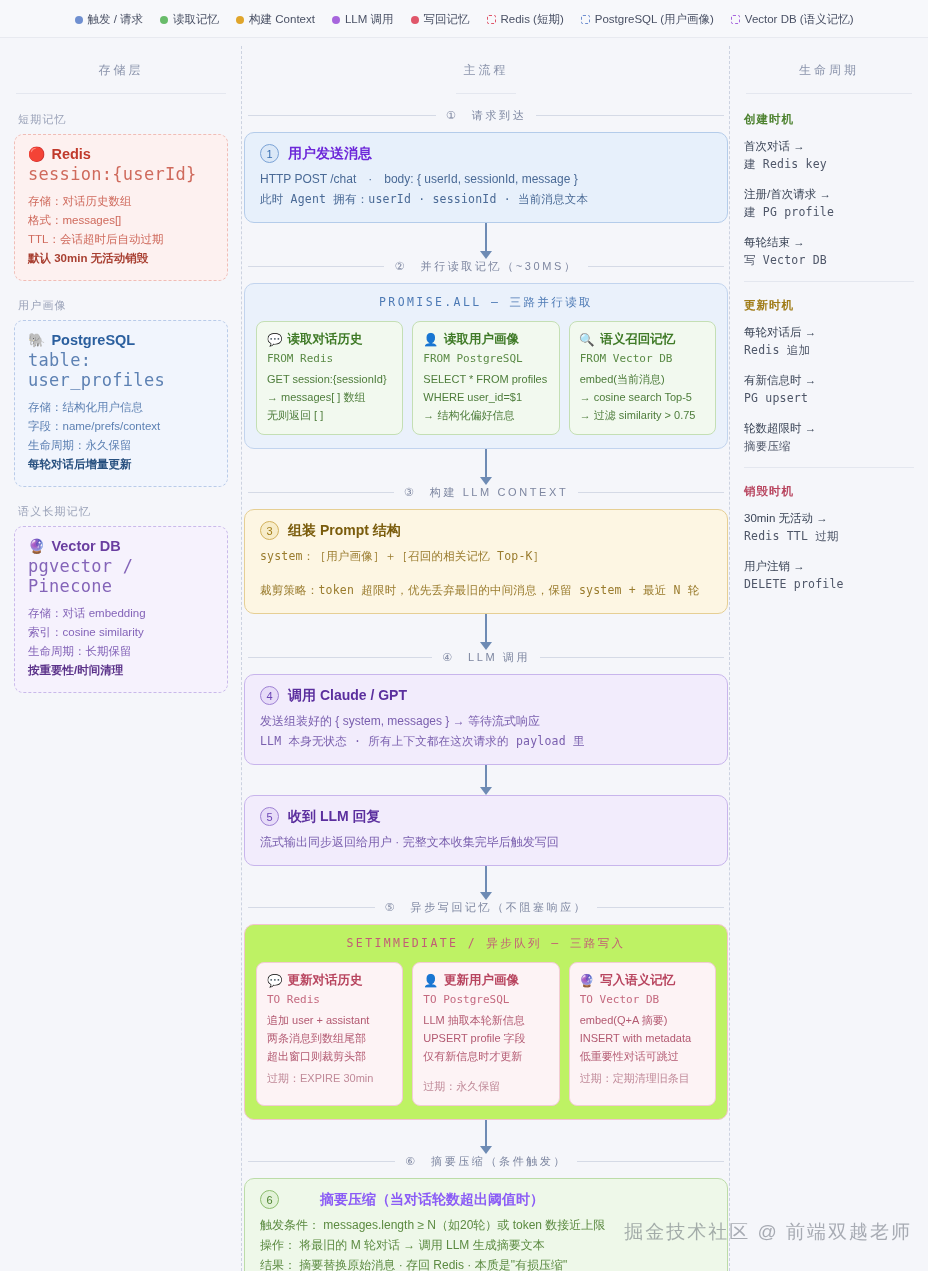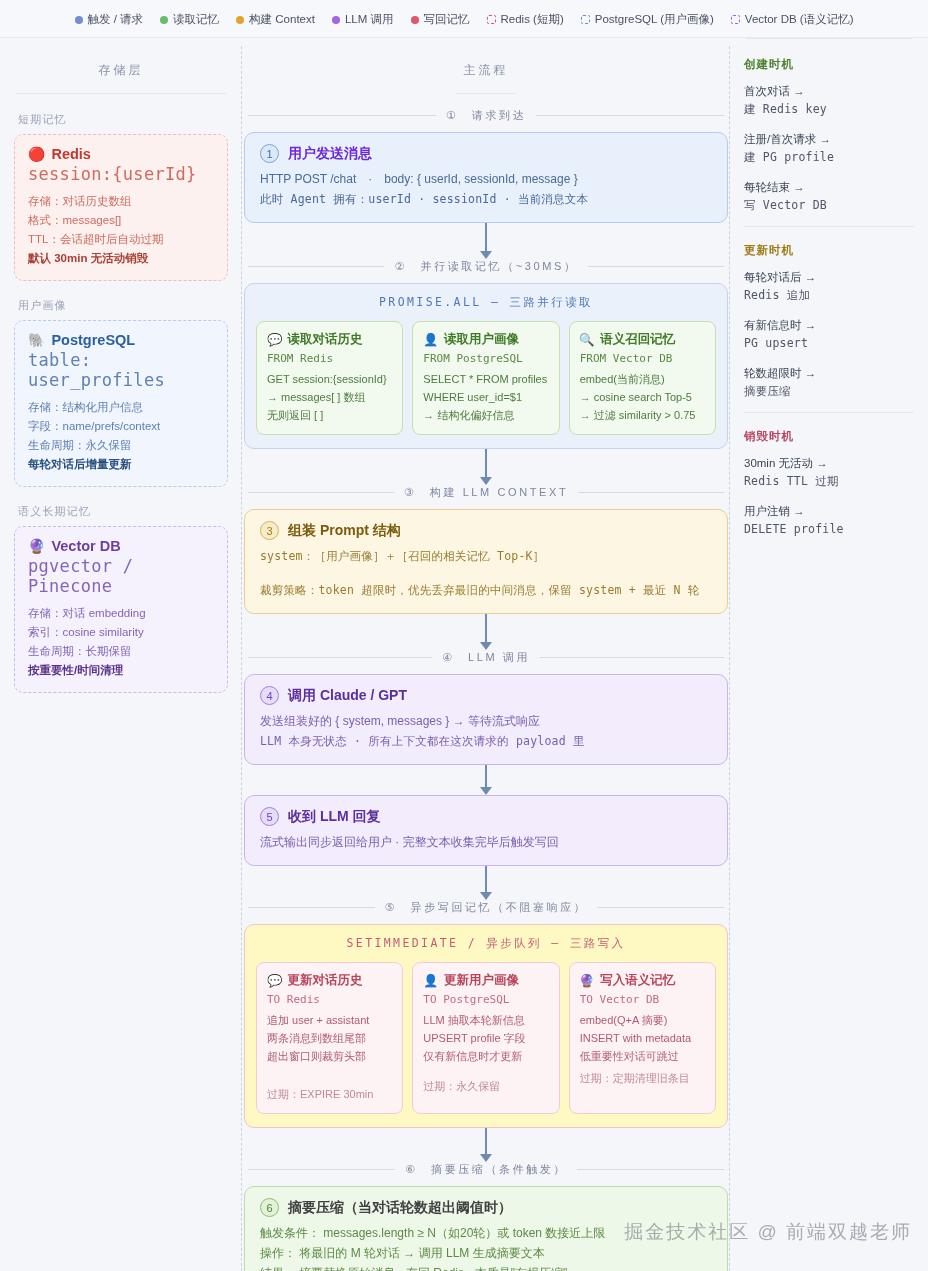--- a/index.html
+++ b/index.html
@@ -106,37 +106,37 @@
   .s-amber .step-title { color:#7a5c0c; }
   .s-amber .step-line { color:#9a7c2e; }
 
   .s-purple { background:#f2ecfc; border-color:#c8b5ec; }
   .s-purple .step-num { border-color:#9f82d4; color:#6b46b5; background:#e7dcf8; }
   .s-purple .step-title { color:#5b2f9e; }
   .s-purple .step-line { color:#7a5fae; }
 
   .s-green { background:#eef8e9; border-color:#bcdca8; }
   .s-green .step-num { border-color:#8cbd6e; color:#4d8230; background:#e2f2d8; }
-  .s-green .step-title { color:#404040; }
+  .s-green .step-title { color:#8b5cf6;margin-left:32px; }
   .s-green .step-line { color:#5b8a40; }
 
   .arrow { display:flex; justify-content:center; }
   .arrow svg { display:block; }
 
   
   .group {
     border:1px solid; border-radius: 10px; padding: 11px 11px 13px;
   }
   .group-title {
     text-align:center; font-size: 11.5px; letter-spacing: 2.4px;
     margin-bottom: 11px;
   }
   .g-blue { background:#eaf1fb; border-color:#c2d4ee; }
   .g-blue .group-title { color:#4d7ab5; }
-  .g-pink { background:#fef9c3; border-color:#f3c3cd; }
+  .g-pink { background:#bef264; border-color:#f3c3cd; }
   .g-pink .group-title { color:#c25d76; }
 
   .triple { display:flex; gap: 9px; }
   .tcard { flex:1; border:1px solid; border-radius: 8px; padding: 9px 10px 10px; }
   .t-green { background:#f2f9ef; border-color:#c4dfb4; }
   .t-pink  { background:#fdf3f5; border-color:#f2ccd4; }
   .tc-head { display:flex; align-items:center; gap:5px; font-size:12.5px; font-weight:bold; margin-bottom:4px; }
   .t-green .tc-head { color:#3f7a27; }
   .t-pink  .tc-head { color:#b8455f; }
   .tc-src { font-size: 11px; margin-bottom: 5px; }
@@ -386,21 +386,21 @@
           <div class="triple">
             <div class="tcard t-pink">
               <div class="tc-head">
                 <span>💬</span>
                 <span>更新对话历史</span>
               </div>
               <div class="tc-src mono">TO Redis</div>
               <div class="tc-line">追加 user + assistant</div>
               <div class="tc-line">两条消息到数组尾部</div>
               <div class="tc-line">超出窗口则裁剪头部</div>
-              <div class="tc-line muted" style="margin-top: 20px;">过期：EXPIRE 30min</div>
+              <div class="tc-line muted" style="margin-top: 4px;">过期：EXPIRE 30min</div>
             </div>
             <div class="tcard t-pink">
               <div class="tc-head">
                 <span>👤</span>
                 <span>更新用户画像</span>
               </div>
               <div class="tc-src mono">TO PostgreSQL</div>
               <div class="tc-line">LLM 抽取本轮新信息</div>
               <div class="tc-line">UPSERT profile 字段</div>
               <div class="tc-line">仅有新信息时才更新</div>
@@ -437,20 +437,21 @@
           </div>
           <div class="step-line">触发条件： messages.length ≥ N（如20轮）或 token 数接近上限</div>
           <div class="step-line">操作： 将最旧的 M 轮对话 → 调用 LLM 生成摘要文本</div>
           <div class="step-line">结果： 摘要替换原始消息 · 存回 Redis · 本质是"有损压缩"</div>
         </div>
       </div>
     <div class="vdiv" style="right:0;"></div>
   </div>
 
   <div class="col col-right">
+    <div class="col-title">生命周期</div>
     <div class="col-title-rule"></div>
     <div class="life" id="life-wrap">
         <div class="life-group lg-create">
           <div class="life-label">创建时机</div>
           <div class="life-item">
             <div class="life-when">首次对话 →</div>
             <div class="life-do mono">建 Redis key</div>
           </div>
           <div class="life-item">
             <div class="life-when">注册/首次请求 →</div>

